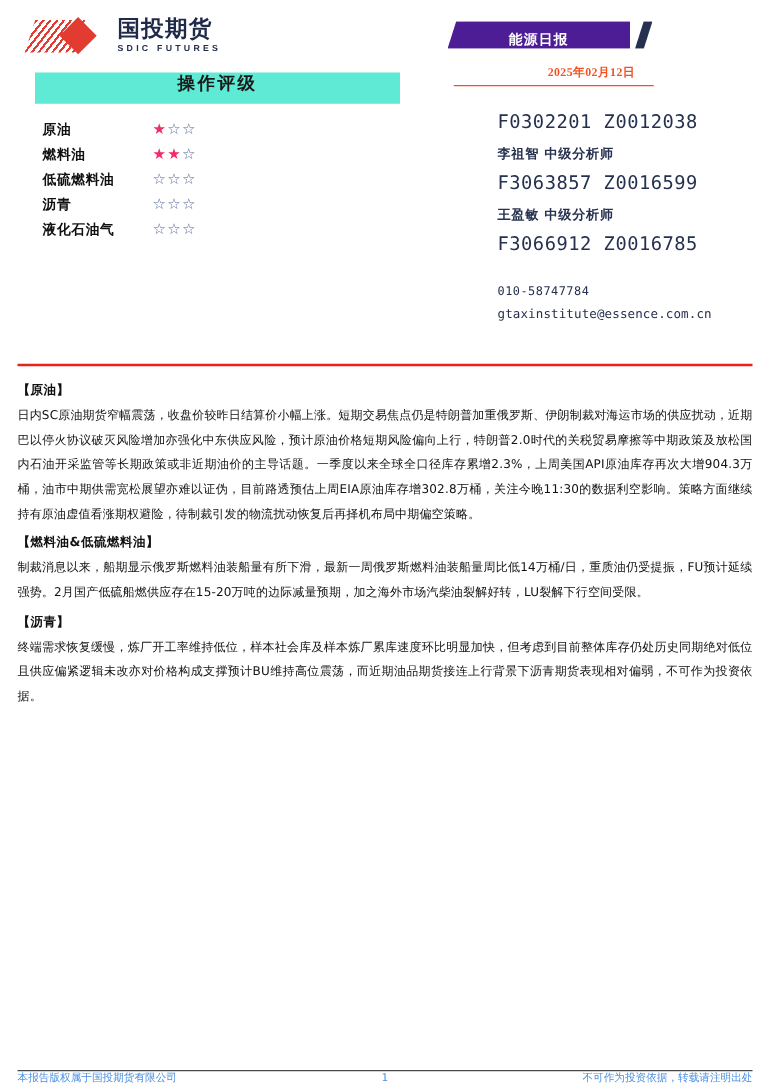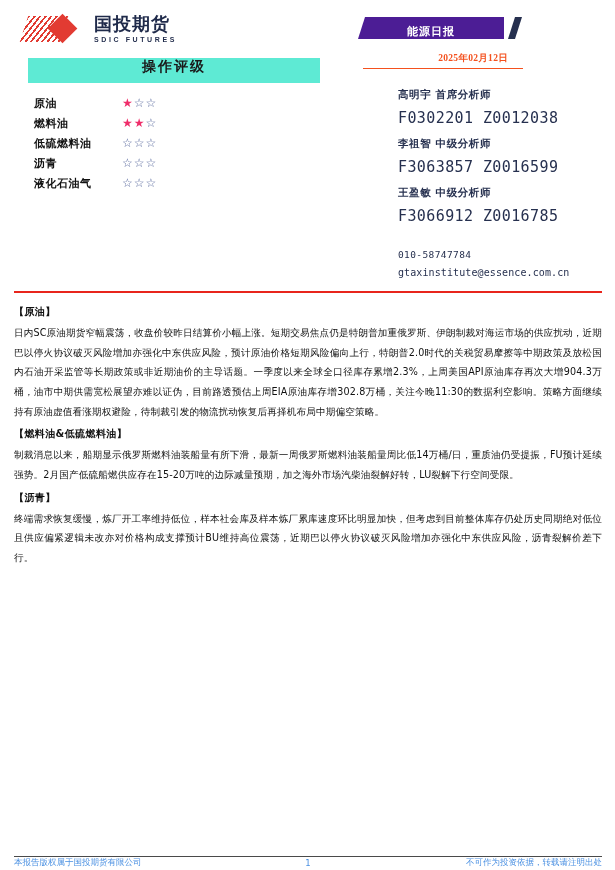--- a/index.html
+++ b/index.html
@@ -135,21 +135,20 @@
       <div class="rating-row">
         <div class="rating-name">液化石油气</div>
         <div class="rating-stars"><span class="star-off">☆☆☆</span></div>
       </div>
 
     </div>
   </div>
 
   <div class="analysts">
     <div>
-      <div class="an-name">高明宇  首席分析师</div>
       <div class="an-code">F0302201  Z0012038</div>
     </div>
     <div>
       <div class="an-name">李祖智  中级分析师</div>
       <div class="an-code">F3063857  Z0016599</div>
     </div>
     <div>
       <div class="an-name">王盈敏  中级分析师</div>
       <div class="an-code">F3066912  Z0016785</div>
     </div>
@@ -168,21 +167,21 @@
       <p class="sec-body">日内SC原油期货窄幅震荡，收盘价较昨日结算价小幅上涨。短期交易焦点仍是特朗普加重俄罗斯、伊朗制裁对海运市场的供应扰动，近期巴以停火协议破灭风险增加亦强化中东供应风险，预计原油价格短期风险偏向上行，特朗普2.0时代的关税贸易摩擦等中期政策及放松国内石油开采监管等长期政策或非近期油价的主导话题。一季度以来全球全口径库存累增2.3%，上周美国API原油库存再次大增904.3万桶，油市中期供需宽松展望亦难以证伪，目前路透预估上周EIA原油库存增302.8万桶，关注今晚11:30的数据利空影响。策略方面继续持有原油虚值看涨期权避险，待制裁引发的物流扰动恢复后再择机布局中期偏空策略。</p>
     </div>
 
     <div>
       <div class="sec-head">【燃料油&amp;低硫燃料油】</div>
       <p class="sec-body">制裁消息以来，船期显示俄罗斯燃料油装船量有所下滑，最新一周俄罗斯燃料油装船量周比低14万桶/日，重质油仍受提振，FU预计延续强势。2月国产低硫船燃供应存在15-20万吨的边际减量预期，加之海外市场汽柴油裂解好转，LU裂解下行空间受限。</p>
     </div>
 
     <div>
       <div class="sec-head">【沥青】</div>
-      <p class="sec-body">终端需求恢复缓慢，炼厂开工率维持低位，样本社会库及样本炼厂累库速度环比明显加快，但考虑到目前整体库存仍处历史同期绝对低位且供应偏紧逻辑未改亦对价格构成支撑预计BU维持高位震荡，近期巴以停火协议破灭风险增加亦强化中东供应风险，沥青裂解价差下行。</p>
+      <p class="sec-body">终端需求恢复缓慢，炼厂开工率维持低位，样本社会库及样本炼厂累库速度环比明显加快，但考虑到目前整体库存仍处历史同期绝对低位且供应偏紧逻辑未改亦对价格构成支撑预计BU维持高位震荡，而近期油品期货接连上行背景下沥青期货表现相对偏弱，不可作为投资依据。</p>
     </div>
 
 
   </div>
 
   <div class="footer">
     <div class="foot-left">本报告版权属于国投期货有限公司</div>
     <div class="foot-mid">1</div>
     <div class="foot-right">不可作为投资依据，转载请注明出处</div>
   </div>

